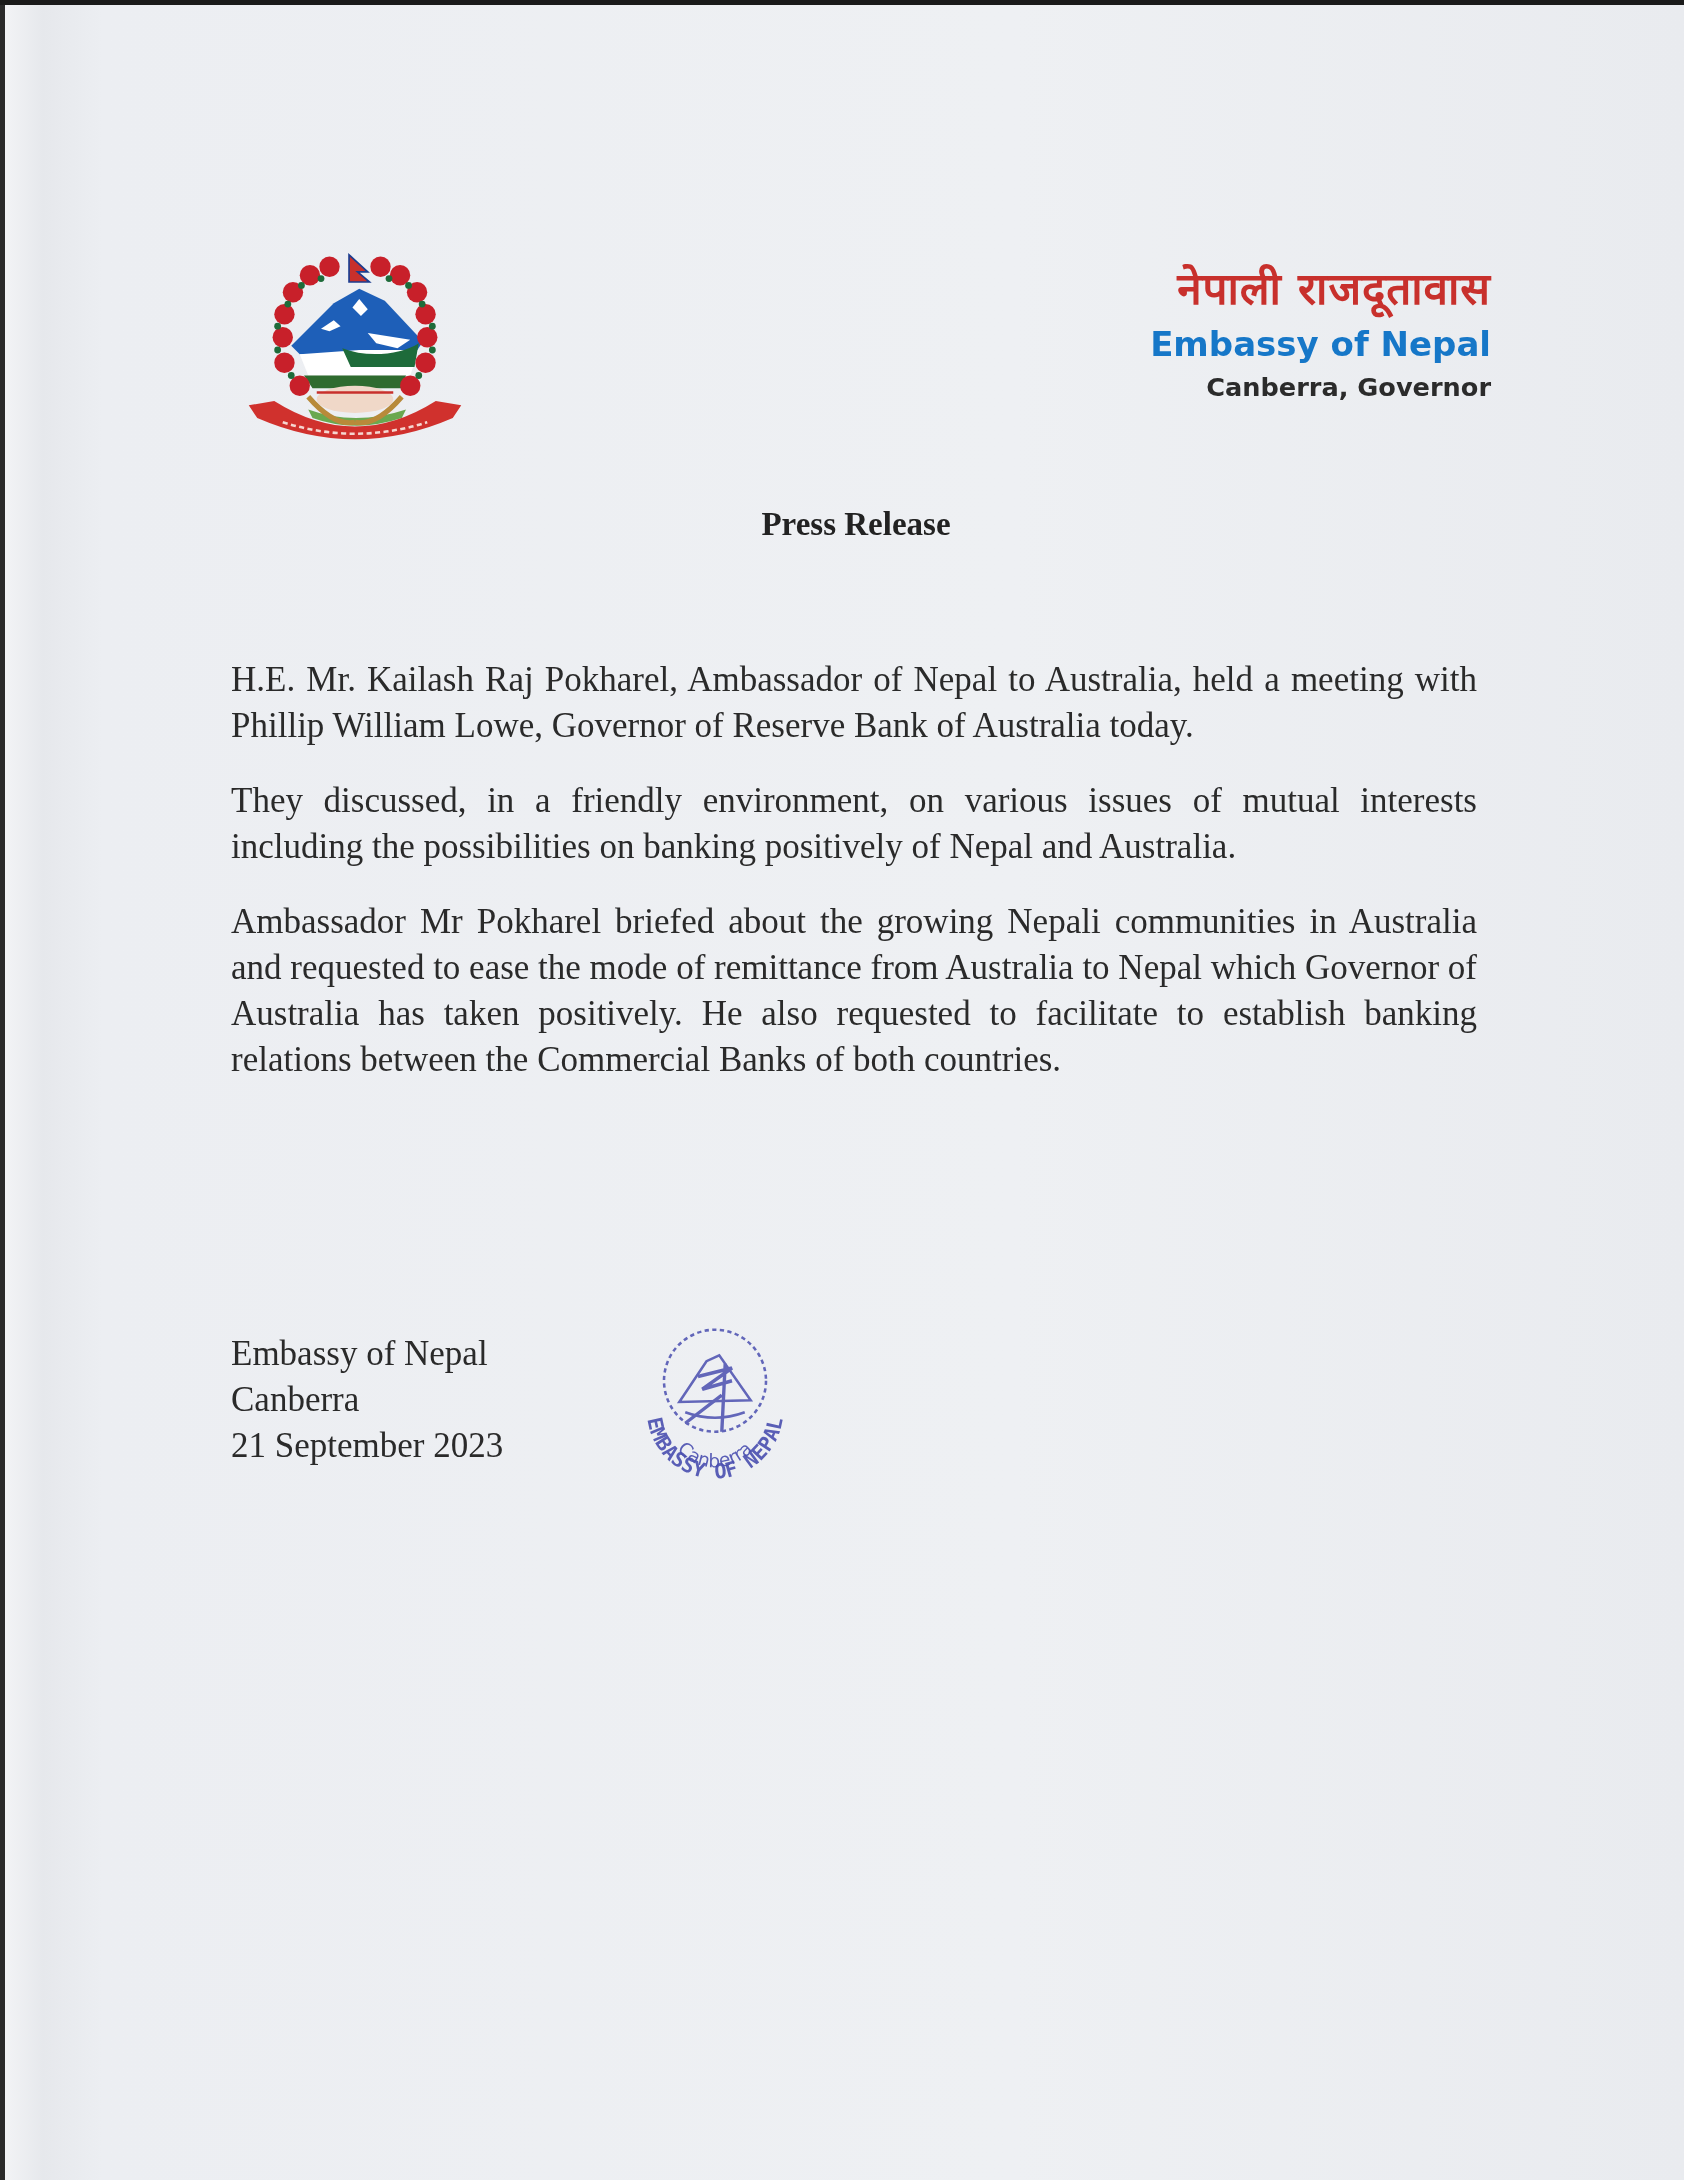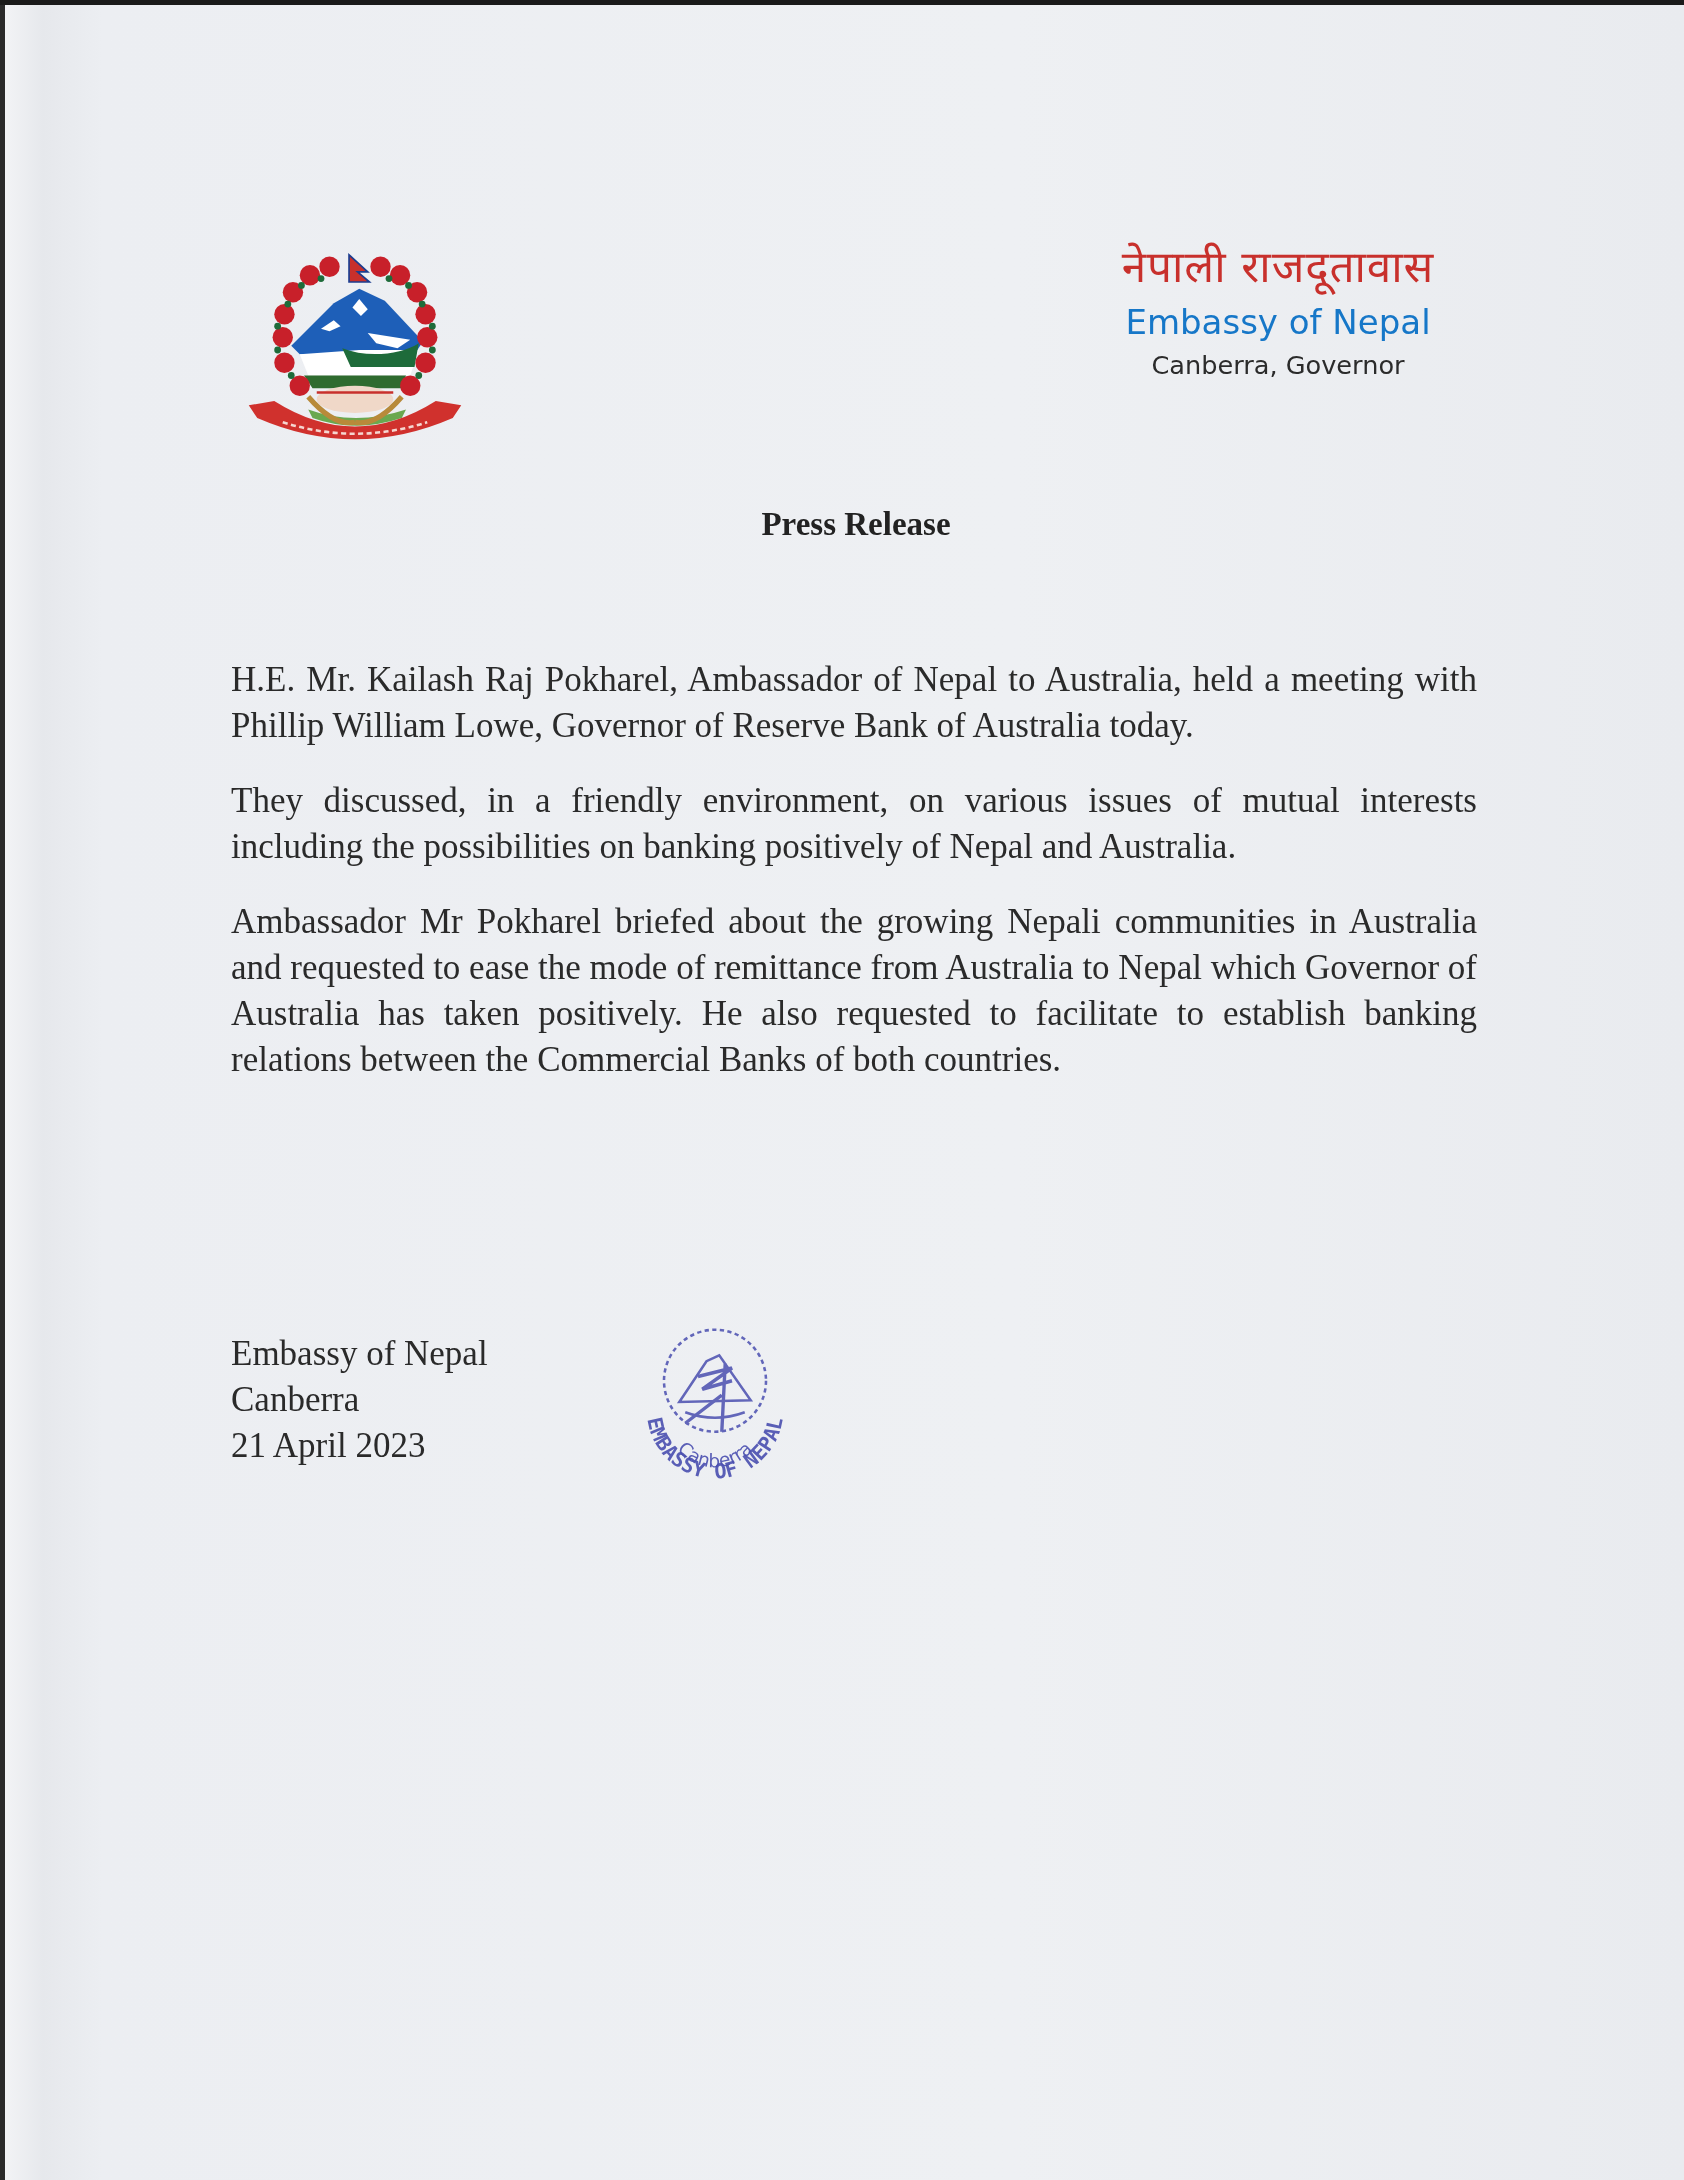--- a/index.html
+++ b/index.html
@@ -10,21 +10,21 @@
     }
     .page {
       position: absolute; left: 0; top: 5.1px; width: 1685px; height: 2176px;
       background: linear-gradient(90deg, #f4f5f7 0px, #e6e8ec 43px, #eceef2 102px, #eef0f3 60%, #e9ebef 100%);
     }
     .page-edge-left { position:absolute; left:0; top:0; width:5.1px; height:100%; background:#2a2a2a; }
     .page-edge-top { position:absolute; left:0; top:-5.1px; width:100%; height:5.1px; background:#1a1a1a; }
 
     .emblem { position:absolute; left:240px; top:243px; width:230px; height:204px; }
 
-    .header-block { position:absolute; left:1065px; top:234px; width:426px; text-align:center; }
+    .header-block { position:absolute; left:1065px; top:256px; width:426px; text-align:right;font-weight:bold; }
     .nepali-title { font-family: "DejaVu Sans", sans-serif; color:#c8302c; font-size:44px; line-height:56px; letter-spacing:0.9px; }
     .english-title { font-family: "DejaVu Sans", sans-serif; color:#1677c8; font-size:34px; line-height:49px; margin-top:3.4px; }
     .location { font-family: "DejaVu Sans", sans-serif; color:#2b2b2b; font-size:25.6px; line-height:37px; }
 
     .doc-title { position:absolute; left:0; width:1712px; top:501px; text-align:center; font-weight:bold; font-size:33px; color:#222; }
 
     .body-text {
       position:absolute; left:231px; width:1254px; top:652px;
       font-size:35px; line-height:46px; color:#2a2a2a; text-align:justify;
     }
@@ -110,21 +110,21 @@
 
   <div class="body-text">
     <p>H.E. Mr. Kailash Raj Pokharel, Ambassador of Nepal to Australia, held a meeting with Phillip William Lowe, Governor of Reserve Bank of Australia today.</p>
     <p>They discussed, in a friendly environment, on various issues of mutual interests including the possibilities on banking positively of Nepal and Australia.</p>
     <p>Ambassador Mr Pokharel briefed about the growing Nepali communities in Australia and requested to ease the mode of remittance from Australia to Nepal which Governor of Australia has taken positively. He also requested to facilitate to establish banking relations between the Commercial Banks of both countries.</p>
   </div>
 
   <div class="signoff">
     <div>Embassy of Nepal</div>
     <div>Canberra</div>
-    <div>21 April 2023</div>
+    <div>21 September 2023</div>
   </div>
 
   <svg class="stamp" viewBox="0 0 240 240">
     <defs>
       <path id="stampArc" d="M40 110 A80 80 0 0 0 200 110"></path>
       <path id="stampArc2" d="M70 150 A60 60 0 0 0 170 150"></path>
     </defs>
     <g stroke="#4a4fb0" fill="none" stroke-width="3" opacity="0.85">
       <circle cx="120" cy="75" r="60" stroke-dasharray="5 4"></circle>
       <path d="M78 100 L110 52 L125 45 L162 98 Z"></path>

